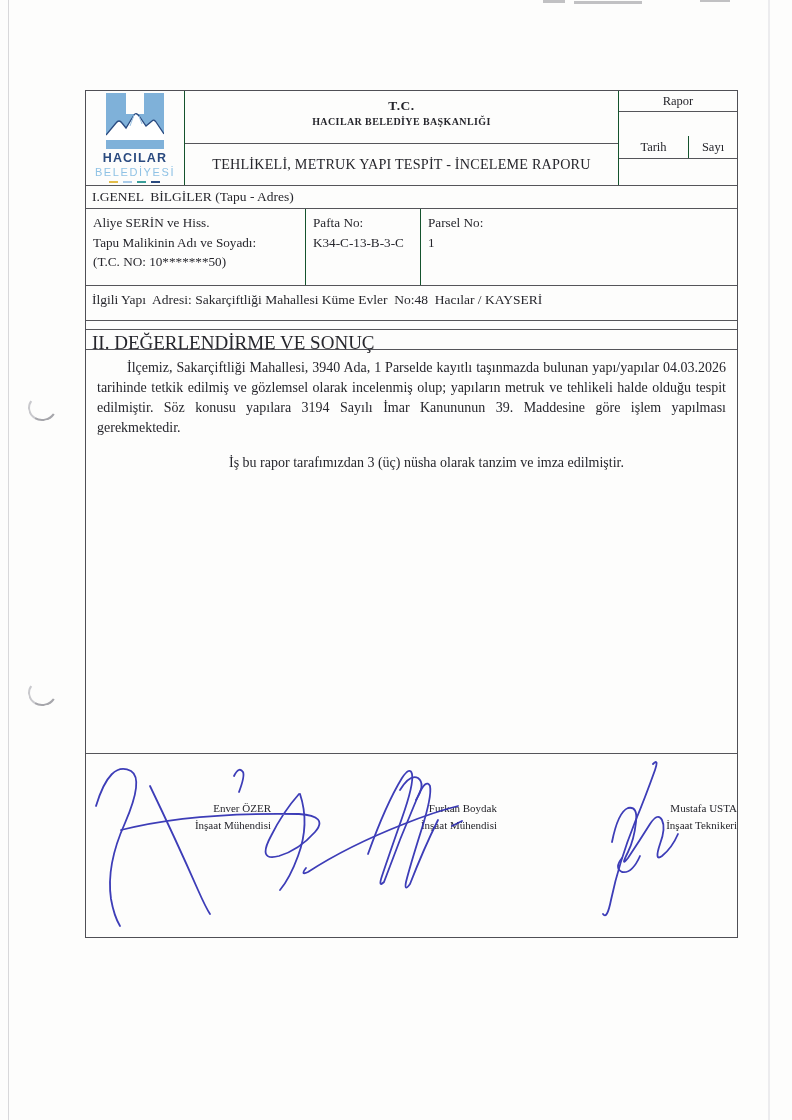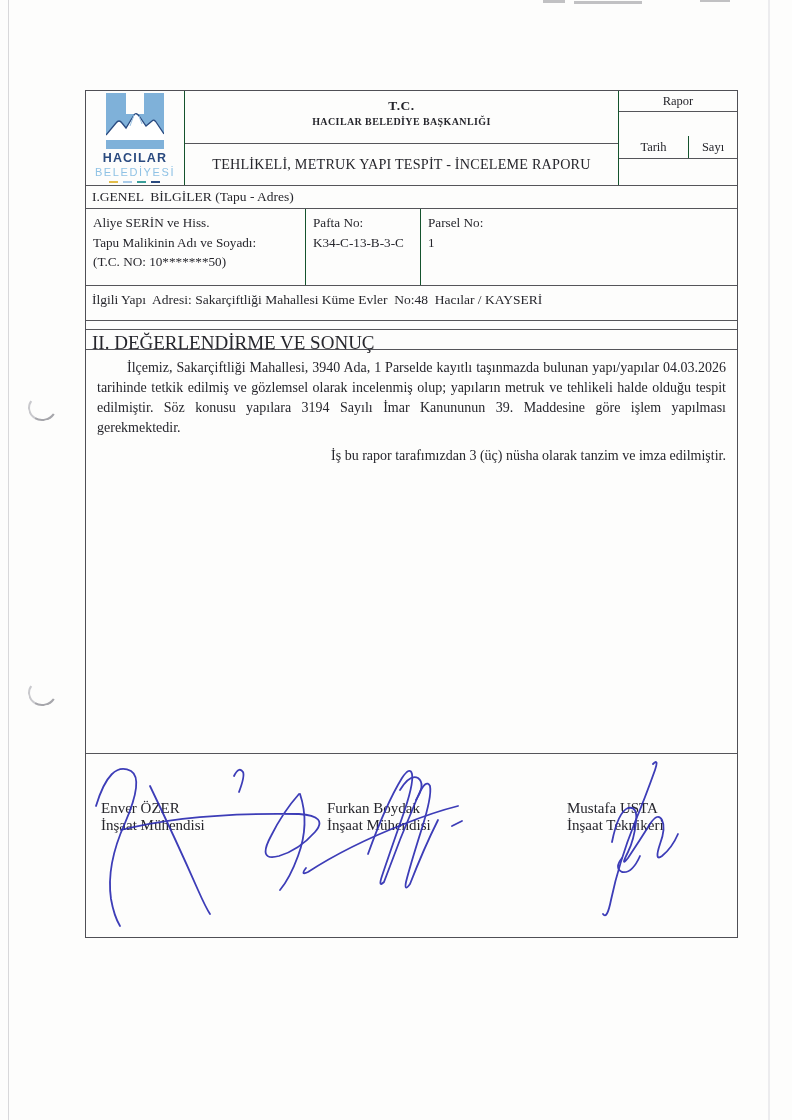--- a/index.html
+++ b/index.html
@@ -51,24 +51,24 @@
   
   .sec-title{height:23px;font-size:13.5px;padding:3px 0 0 6px;white-space:pre-wrap;}
   .info-grid{height:77px;display:flex;font-size:13.2px;}
   .cell{box-sizing:border-box;padding:4px 7px;line-height:19.5px;}
   .c1{width:220px;} .c2{width:120px;} .c3{width:115px;} .c4{width:75px;} .c5{flex:1;}
   .addr-row{height:35px;font-size:13.5px;padding:6px 0 0 6px;box-sizing:border-box;white-space:pre-wrap;}
   .spacer-row{height:9px;}
   .sec2-row{height:20px;font-size:19px;padding:2px 0 0 6px;box-sizing:border-box;}
   .body-row{flex:1;padding:8px 11px 0 11px;box-sizing:border-box;font-size:14px;line-height:20px;}
   .body-row p{margin:0;text-align:justify;text-indent:30px;}
-  .body-row p.p2{margin-top:8px;text-align:right;}
+  .body-row p.p2{margin-top:15px;text-align:center;}
   
   .sign-row{height:183px;position:relative;}
-  .sig-block{position:absolute;width:170px;text-align:left;font-size:15px;line-height:17px;}
+  .sig-block{position:absolute;width:170px;text-align:right;font-size:11px;line-height:17px;}
   .sig-1{left:15px;top:46px;}
   .sig-2{left:217px;top:46px;margin-left:24px;}
   .sig-3{left:481px;top:46px;}
   .ink-overlay{position:absolute;left:0;top:0;width:792px;height:1120px;pointer-events:none;}
 </style>
 </head>
 <body>
 
 <div class="page-edge-left"></div>
 <div class="page-edge-right"></div>

